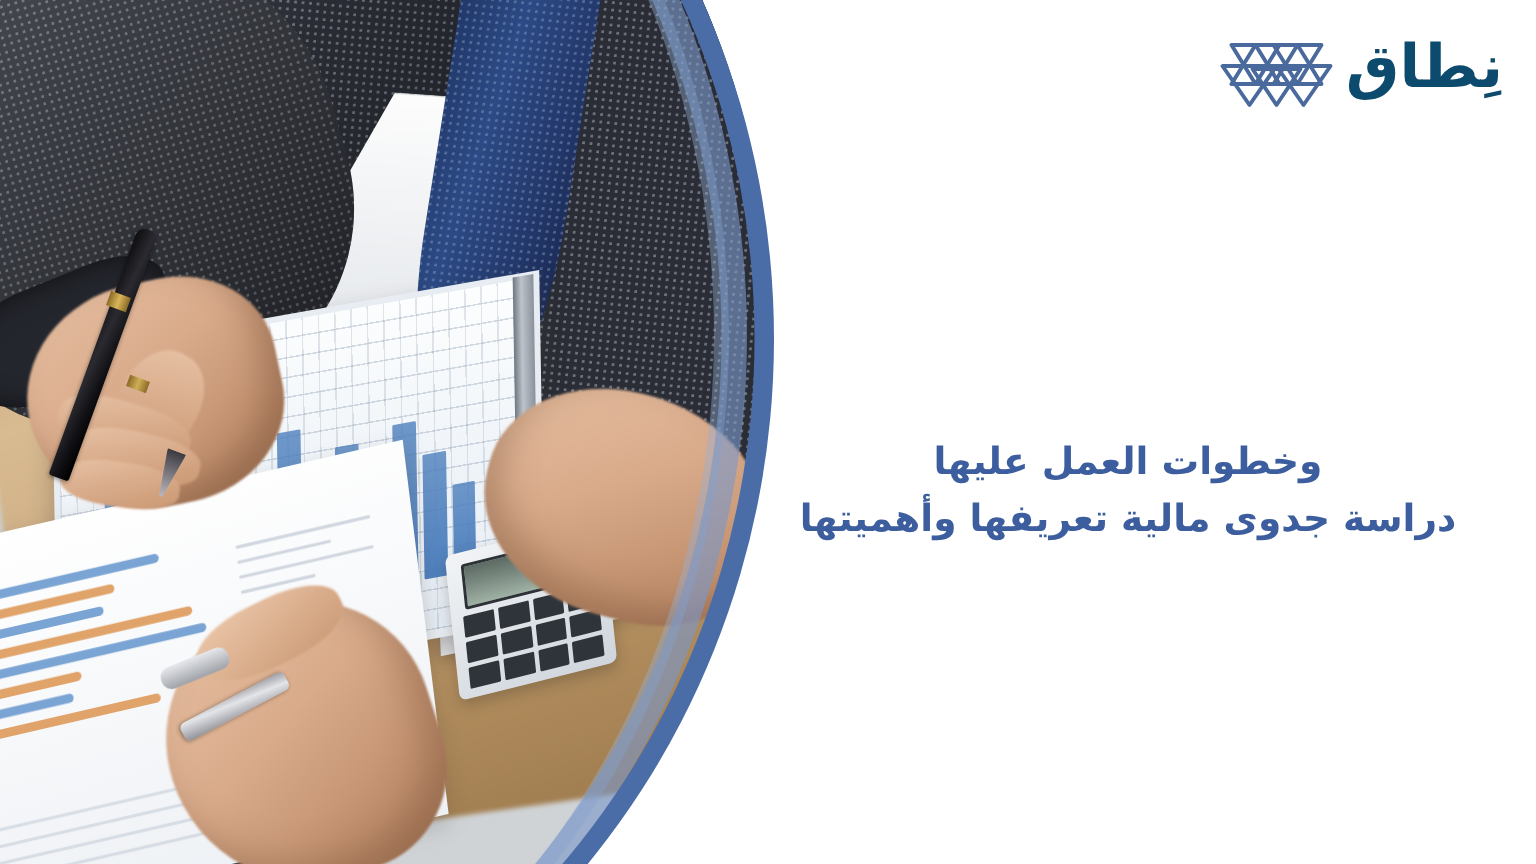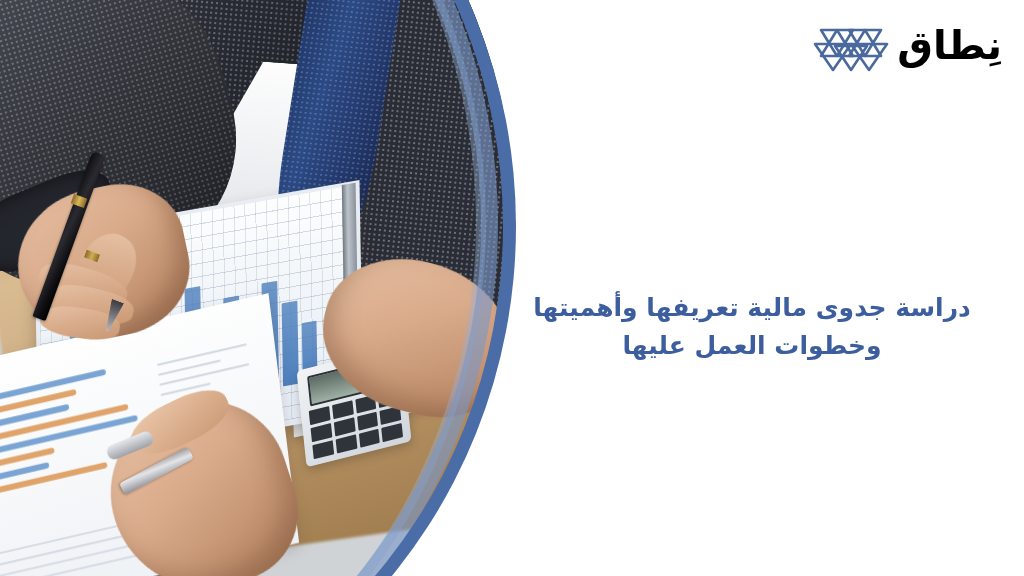--- a/index.html
+++ b/index.html
@@ -362,21 +362,21 @@
 
   
   .logo{
     position:absolute;right:22px;top:18px;
     display:flex;align-items:center;gap:8px;
   }
   .logo-mark{display:block;}
   .logo-word{
     font-size:40px;
     font-weight:700;
-    color:#000000;
+    color:#0c4a6e;
     line-height:1;
     direction:rtl;
     letter-spacing:0;
     white-space:nowrap;
   }
 
   .headline{
     position:absolute;
     left:500px;right:20px;
     top:272px;
@@ -541,17 +541,17 @@
         <path d="M22 28 H54 L38 52 Z"></path>
 
         <path d="M2 26 H38 L20 52 Z"></path>
         <path d="M38 26 H74 L56 52 Z"></path>
       </svg>
     </span>
     <span class="logo-word">نِطاق</span>
   </div>
 
   <h1 class="headline">
+    <span class="ln">وخطوات العمل عليها</span>
     <span class="ln">دراسة جدوى مالية تعريفها وأهميتها</span>
-    <span class="ln">وخطوات العمل عليها</span>
   </h1>
 
 </div>
 
 </body></html>

